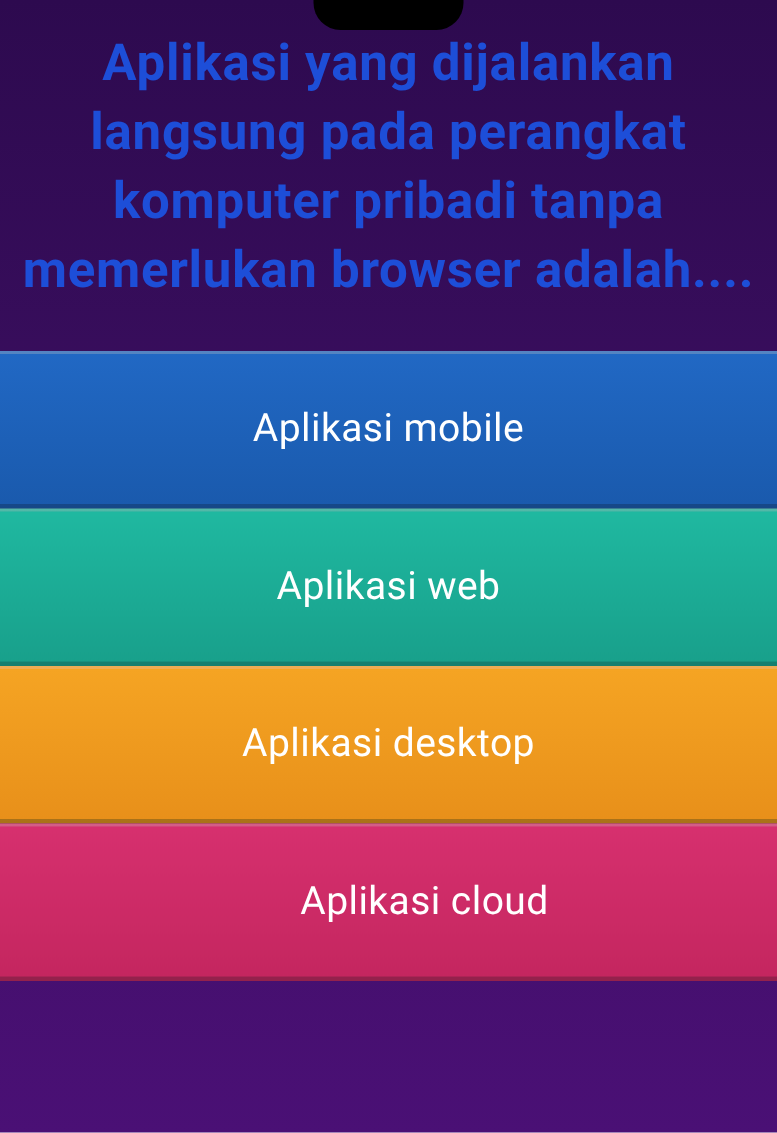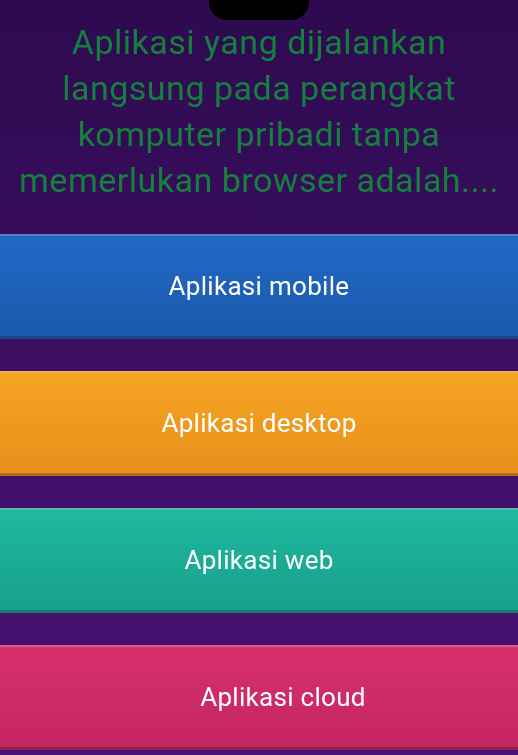--- a/index.html
+++ b/index.html
@@ -24,30 +24,30 @@
       height: 20px;
       background: #000;
       border-radius: 0 0 18px 18px;
       z-index: 10;
     }
     .question-area {
       padding: 20px 10px 30px 10px;
       text-align: center;
     }
     .question-text {
-      color: #15803d;
+      color: #1d4ed8;
       font-size: 34px;
-      font-weight: 400;
+      font-weight: 700;
       line-height: 1.35;
       letter-spacing: 0.5px;
     }
     .answers-container {
       display: flex;
       flex-direction: column;
-      gap: 32px;
+      gap: 0;
       padding: 0;
     }
     .answer-option {
       height: 105px;
       display: flex;
       align-items: center;
       justify-content: center;
       color: #ffffff;
       font-size: 26px;
       font-weight: 400;
@@ -76,22 +76,22 @@
 <div class="notch"></div>
 
 <div class="question-area">
   <div class="question-text">Aplikasi yang dijalankan langsung pada perangkat komputer pribadi tanpa memerlukan browser adalah....</div>
 </div>
 
 <div class="answers-container">
   <div class="answer-option answer-1">
     <span>Aplikasi mobile</span>
   </div>
+  <div class="answer-option answer-2">
+    <span>Aplikasi web</span>
+  </div>
   <div class="answer-option answer-3">
     <span>Aplikasi desktop</span>
-  </div>
-  <div class="answer-option answer-2">
-    <span>Aplikasi web</span>
   </div>
   <div class="answer-option answer-4">
     <span>Aplikasi cloud</span>
   </div>
 </div>
 
 </body></html>

